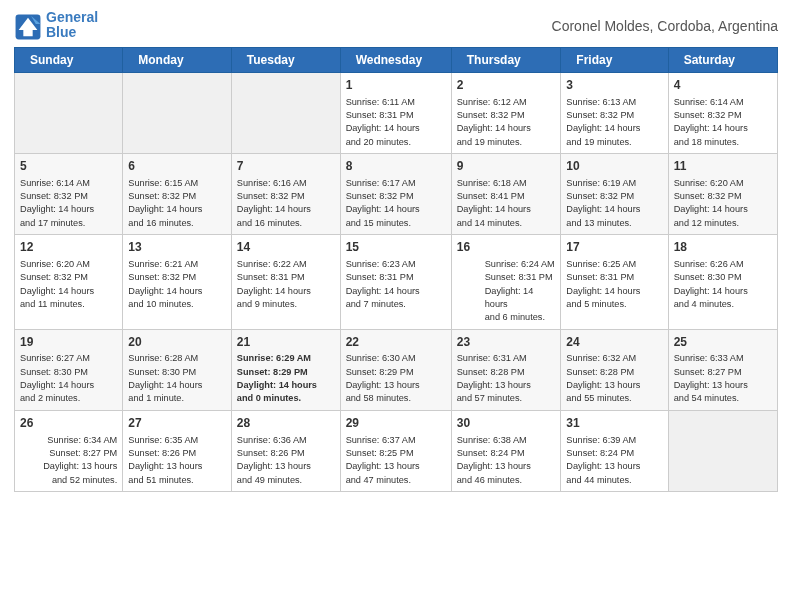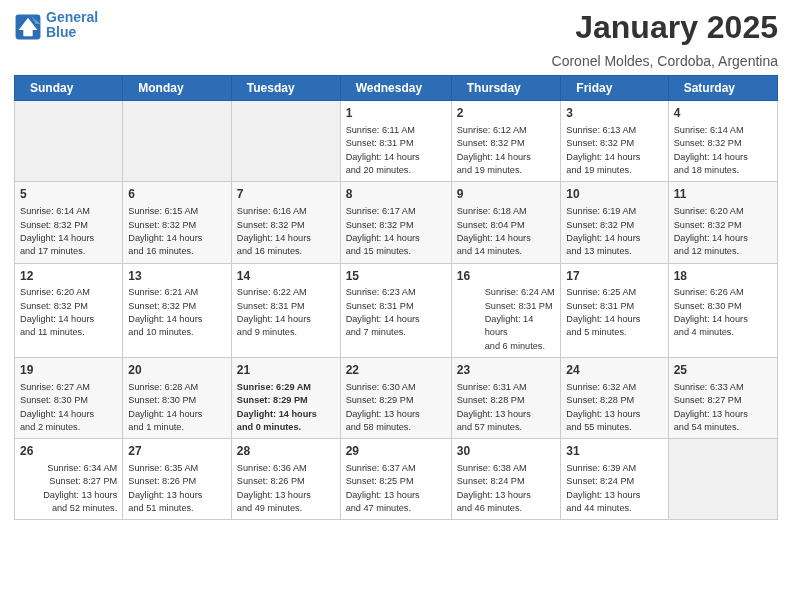--- a/index.html
+++ b/index.html
@@ -106,21 +106,20 @@
         <rect x="2" y="2" width="32" height="32" rx="4" fill="#2d6db5"></rect>
         <polygon points="18,6 30,22 24,22 24,30 12,30 12,22 6,22" fill="white"></polygon>
         <polygon points="22,4 34,14 28,14" fill="#5ba3e0"></polygon>
       </svg>
       <div class="logo-text">
         <div><span>General</span></div>
         <div><span style="color:#3a7bbf">Blue</span></div>
       </div>
     </div>
     <div class="title-block">
-      <div class="main-title">January 2025</div>
       <div class="subtitle">Coronel Moldes, Cordoba, Argentina</div>
     </div>
   </div>
 
   <table class="calendar">
     <thead>
       <tr>
       <th>Sunday</th>
           <th>Monday</th>
           <th>Tuesday</th>
@@ -189,21 +188,21 @@
           <td>
             <span class="day-number">8</span>
             <div class="day-info" style="white-space: pre-line;">Sunrise: 6:17 AM
 Sunset: 8:32 PM
 Daylight: 14 hours
 and 15 minutes.</div>
           </td>
           <td>
             <span class="day-number">9</span>
             <div class="day-info" style="white-space: pre-line;">Sunrise: 6:18 AM
-Sunset: 8:04 PM
+Sunset: 8:41 PM
 Daylight: 14 hours
 and 14 minutes.</div>
           </td>
           <td>
             <span class="day-number">10</span>
             <div class="day-info" style="white-space: pre-line;">Sunrise: 6:19 AM
 Sunset: 8:32 PM
 Daylight: 14 hours
 and 13 minutes.</div>
           </td>

